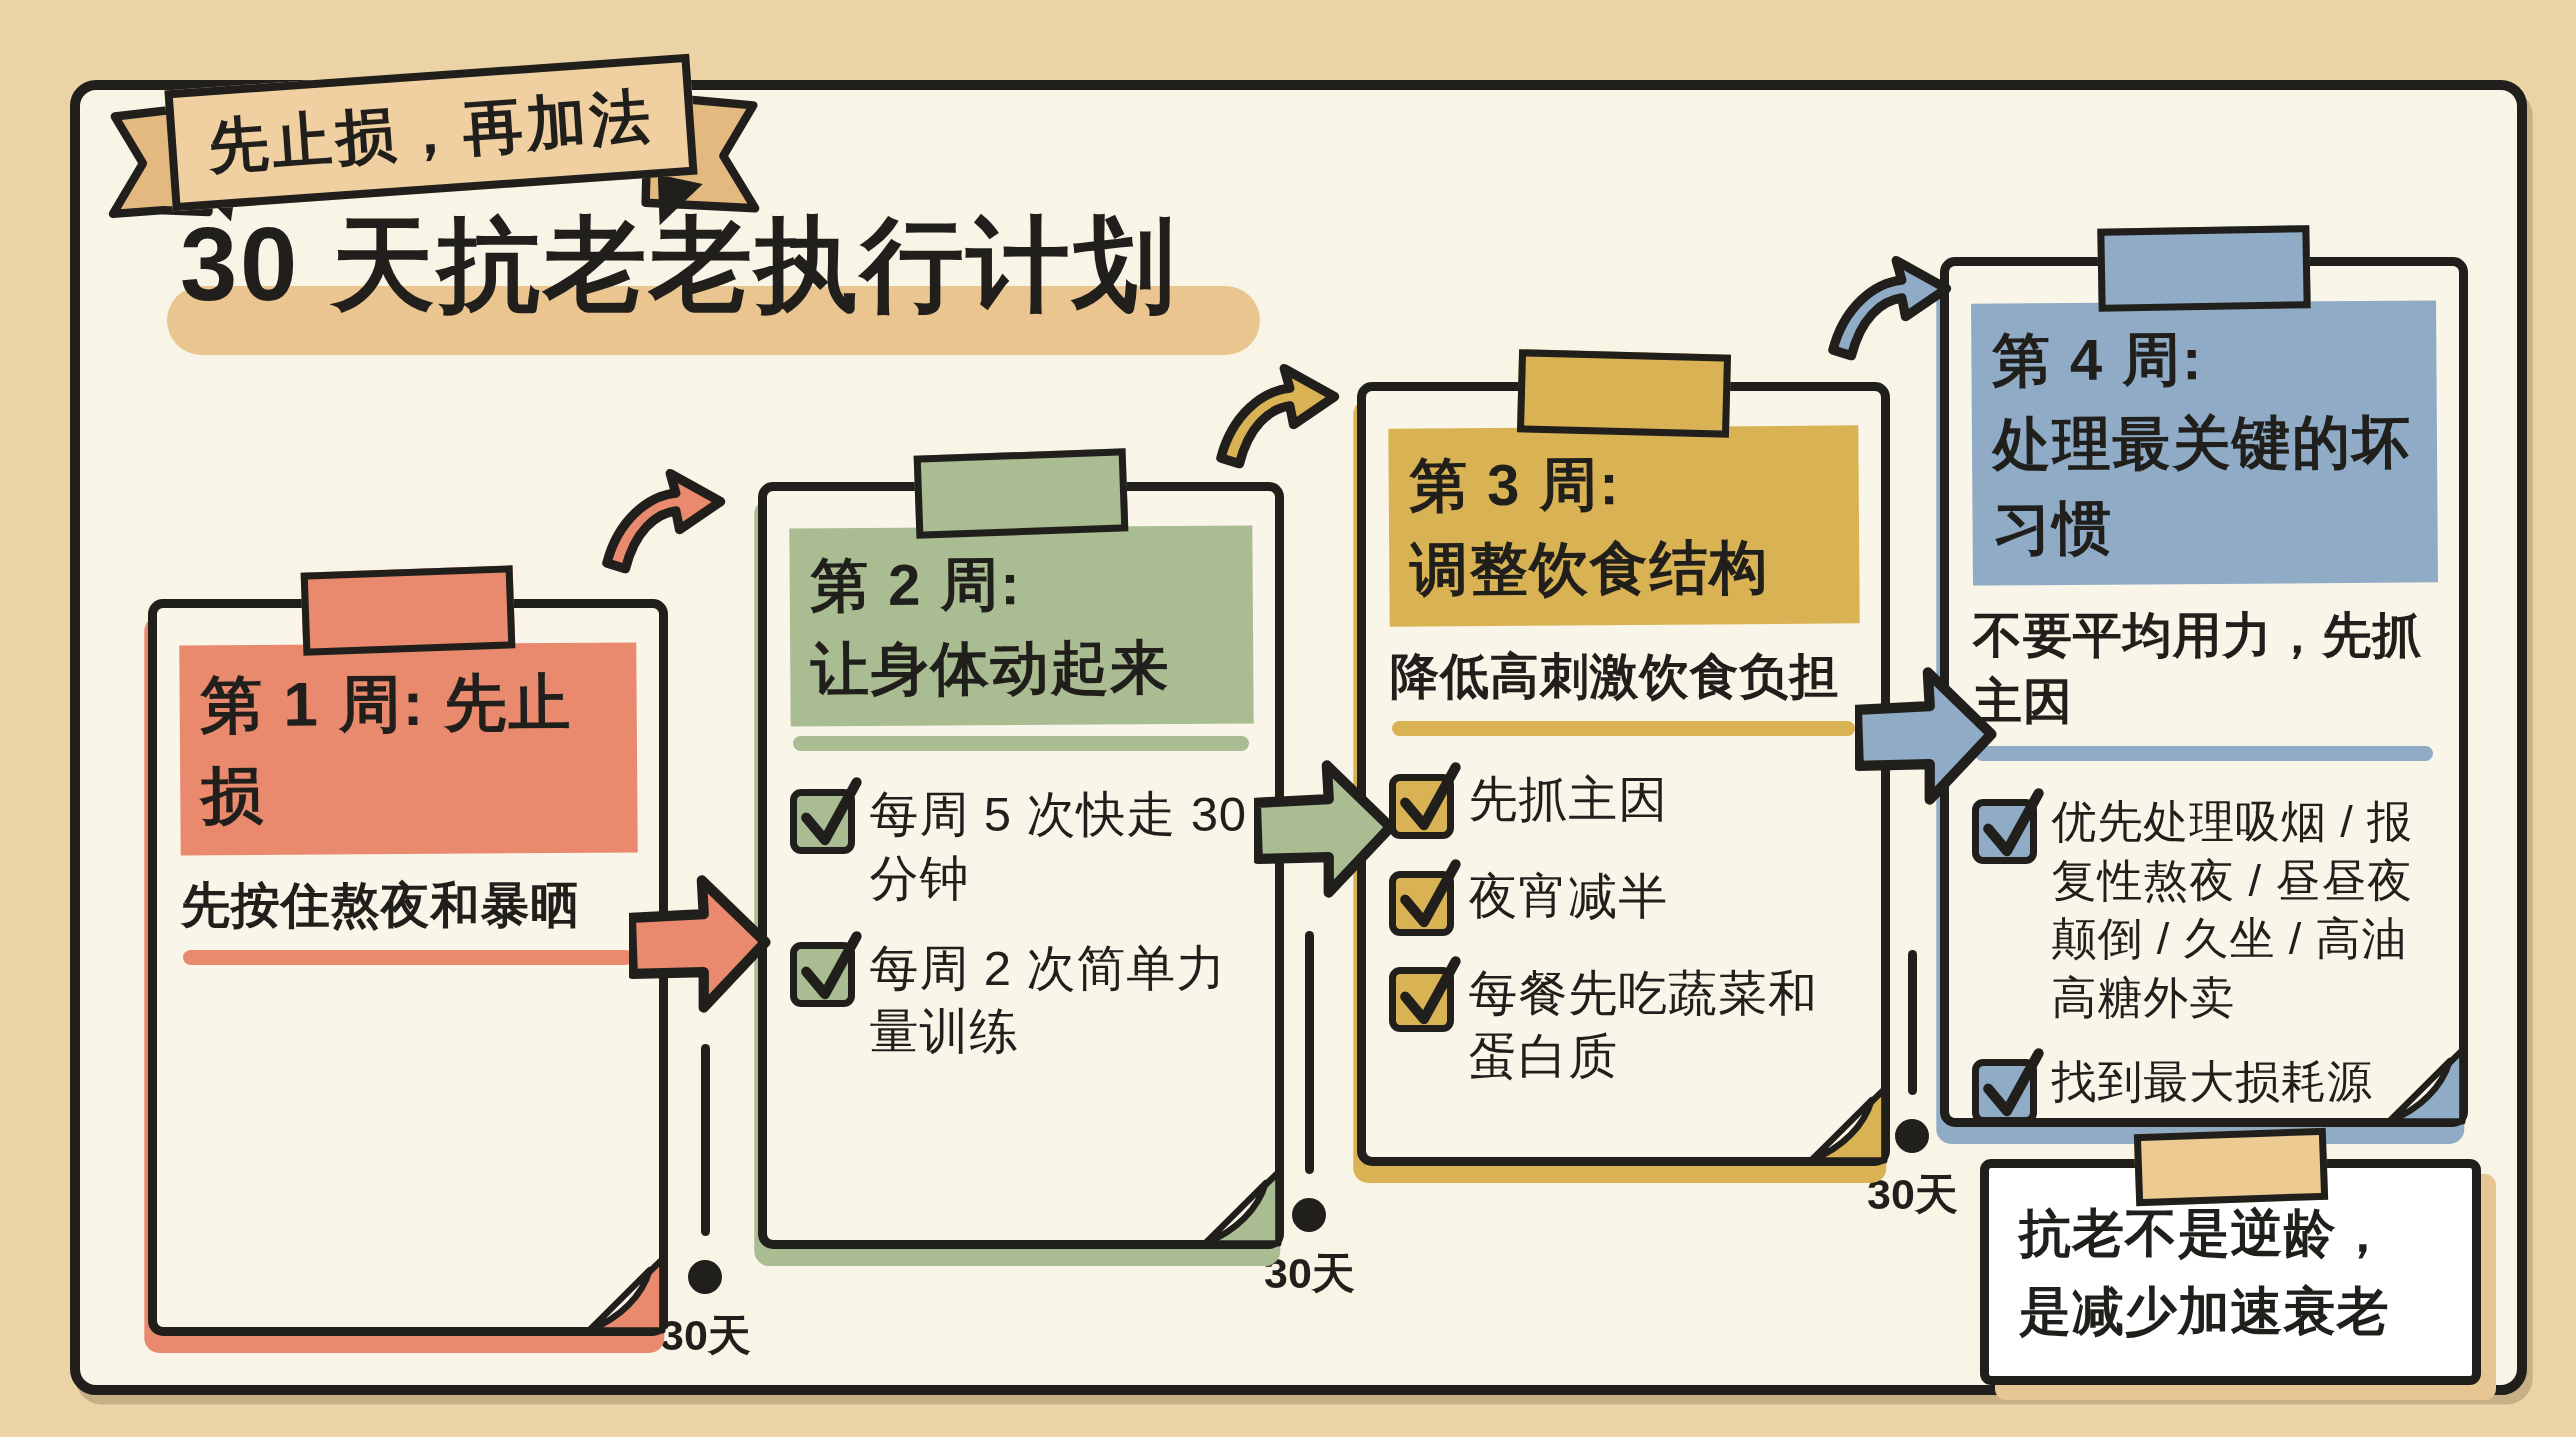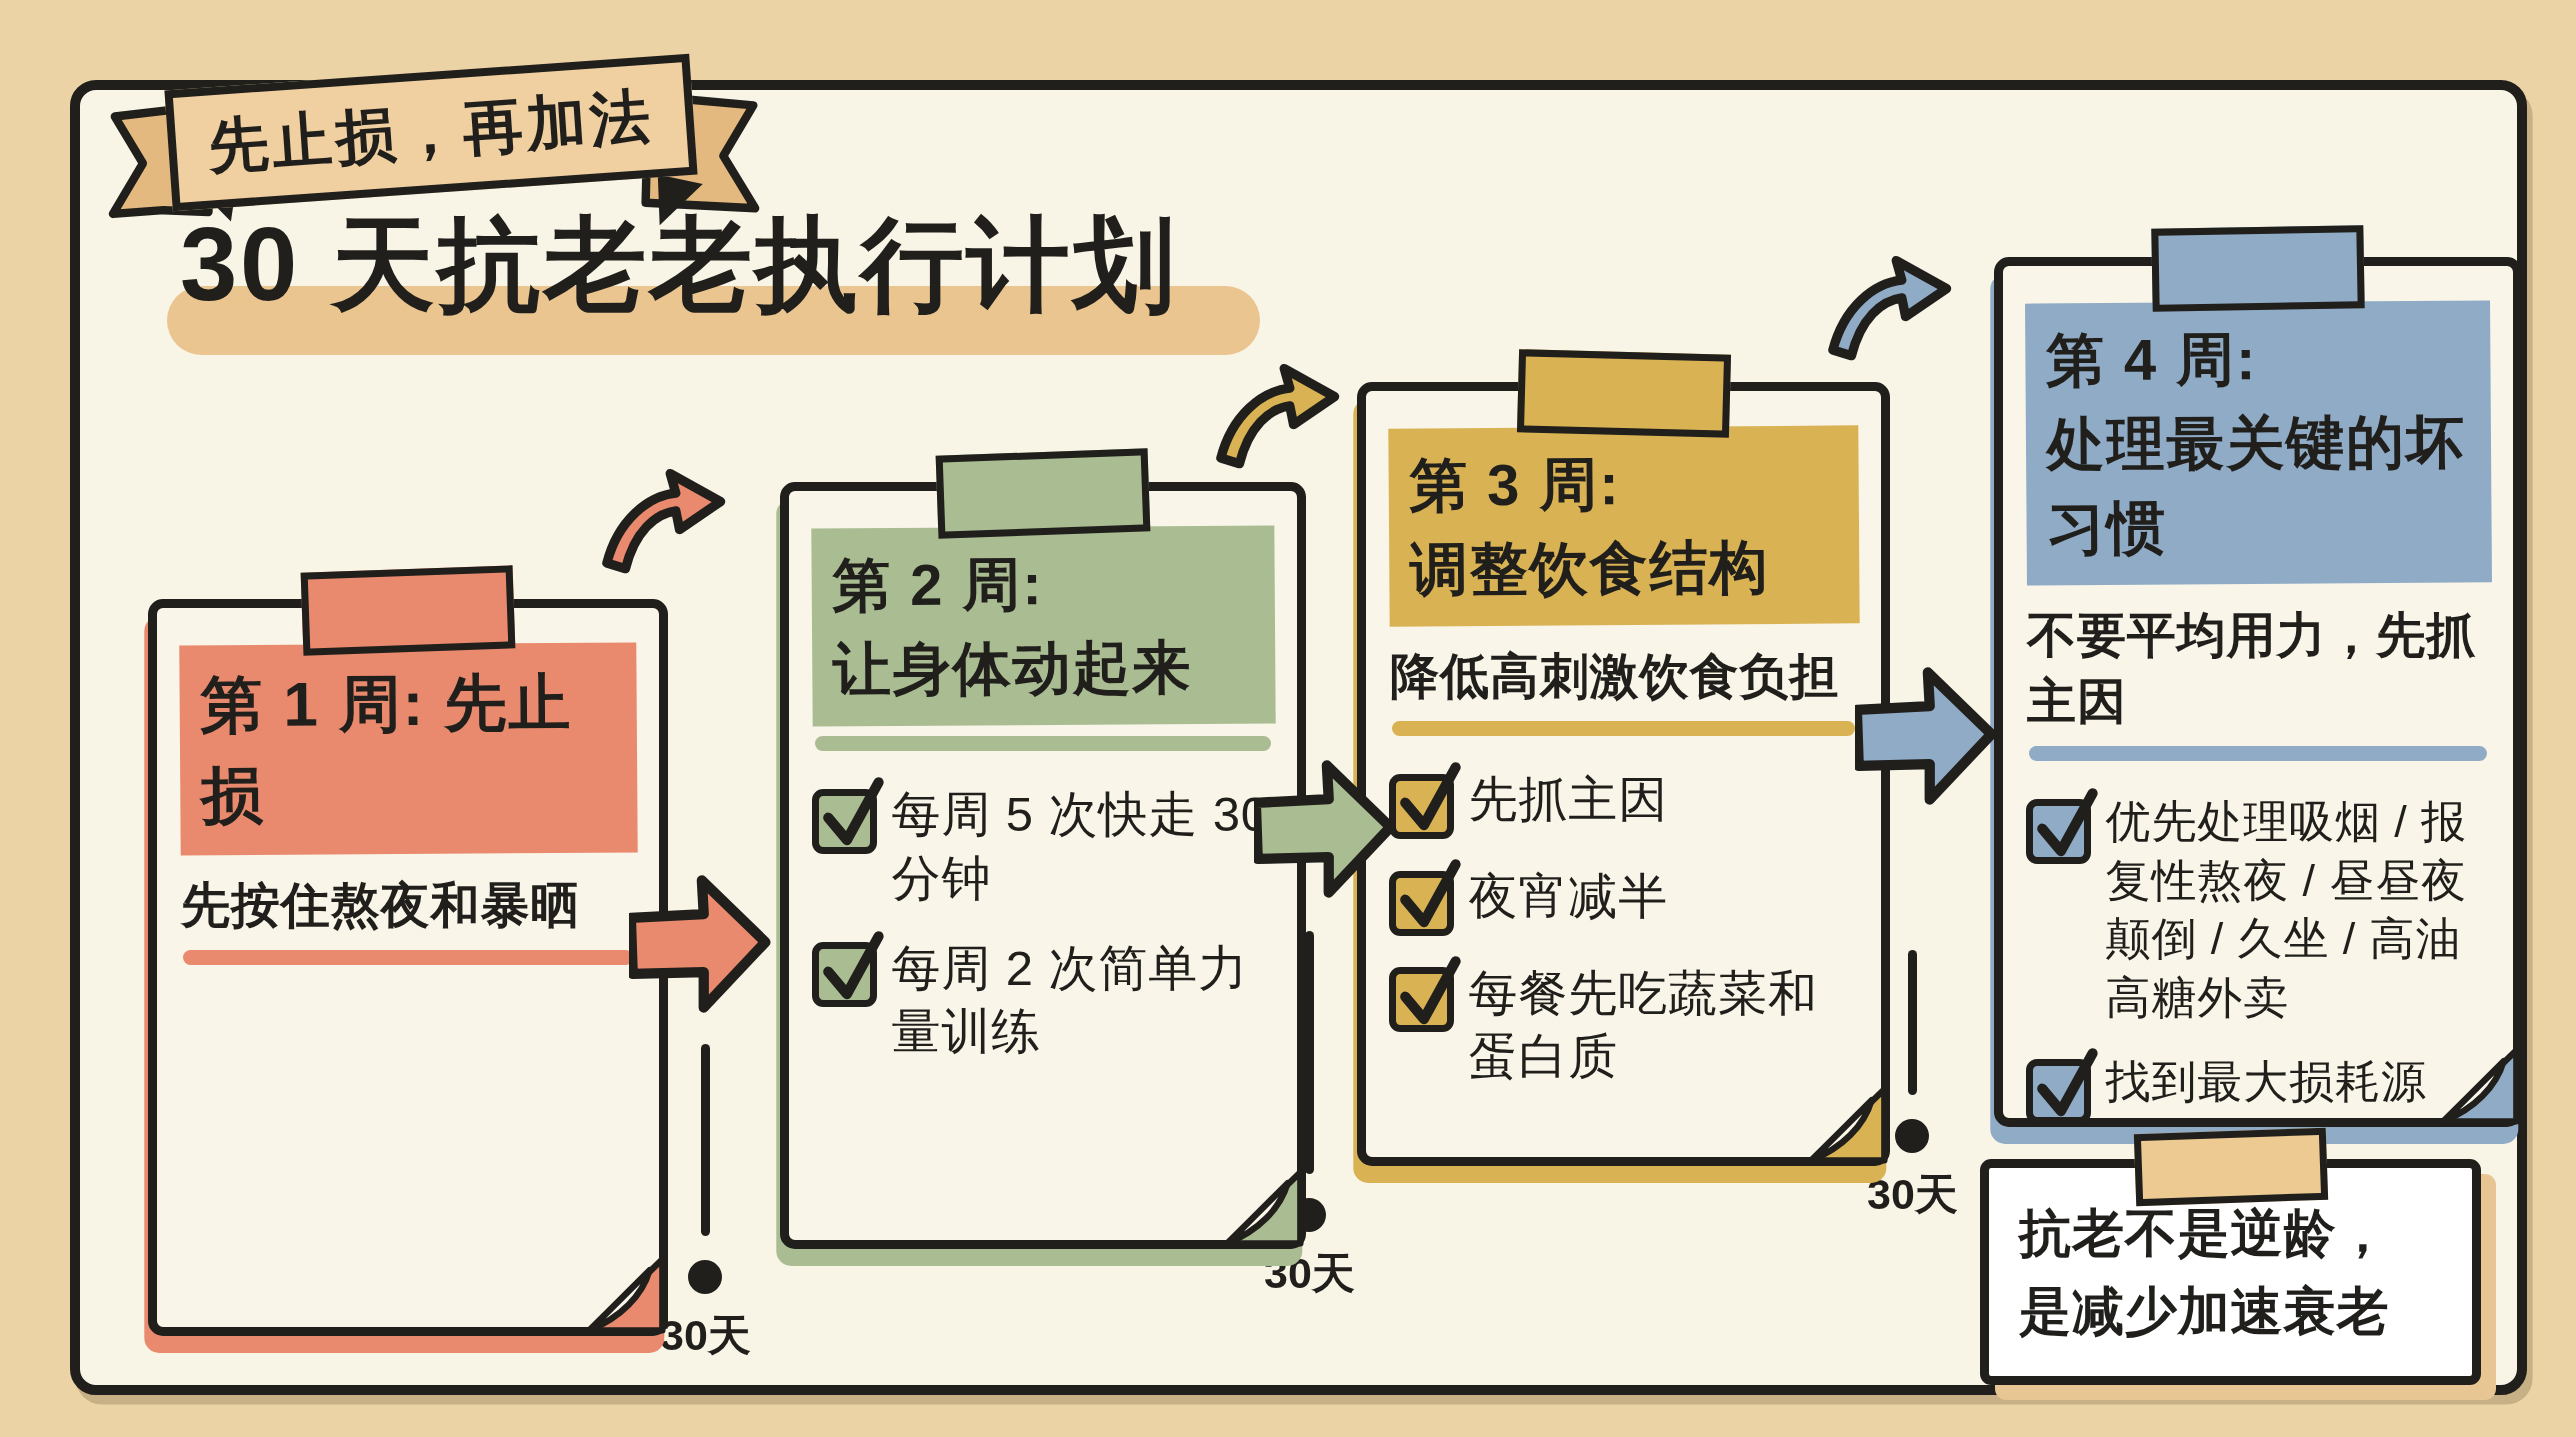--- a/index.html
+++ b/index.html
@@ -28,23 +28,23 @@
   .title-wrap{position:absolute;left:180px;top:213px;z-index:3;text-align:center;}
   .title-hl{position:absolute;left:-13px;top:73px;width:1093px;height:69px;
     background:#eac58f;border-radius:35px;z-index:0;}
   .title-text{position:relative;z-index:1;font-size:103px;font-weight:800;letter-spacing:2.8px;line-height:1.0;}
   
   .card{
     position:absolute;background:#f9f5e8;border:9.4px solid #201f1c;border-radius:15px;
     box-shadow:-3.7px 17px 0 var(--accent);z-index:4;
   }
   .card1{left:148px;top:599px;width:502px;height:719px;}
-  .card2{left:758px;top:482px;width:508px;height:749px;margin-left:22px;}
+  .card2{left:758px;top:482px;width:508px;height:749px;}
   .card3{left:1357px;top:382px;width:515px;height:766px;}
-  .card4{left:1994px;top:257px;width:510px;height:852px;}
+  .card4{left:1940px;top:257px;width:510px;height:852px;}
   .tape{
     position:absolute;left:50%;top:-39px;transform:translateX(-50%) rotate(-2deg);
     width:198px;height:69px;background:var(--accent);border:7.5px solid #201f1c;z-index:7;
   }
   .card3 .tape{transform:translateX(-50%) rotate(1.5deg);}
   .card4 .tape{transform:translateX(-50%) rotate(-1deg);}
   .hl-block{
     margin:36px 22.5px 0 22.5px;background:var(--accent);
     padding:15px 20.6px;transform:rotate(-.4deg);
   }

